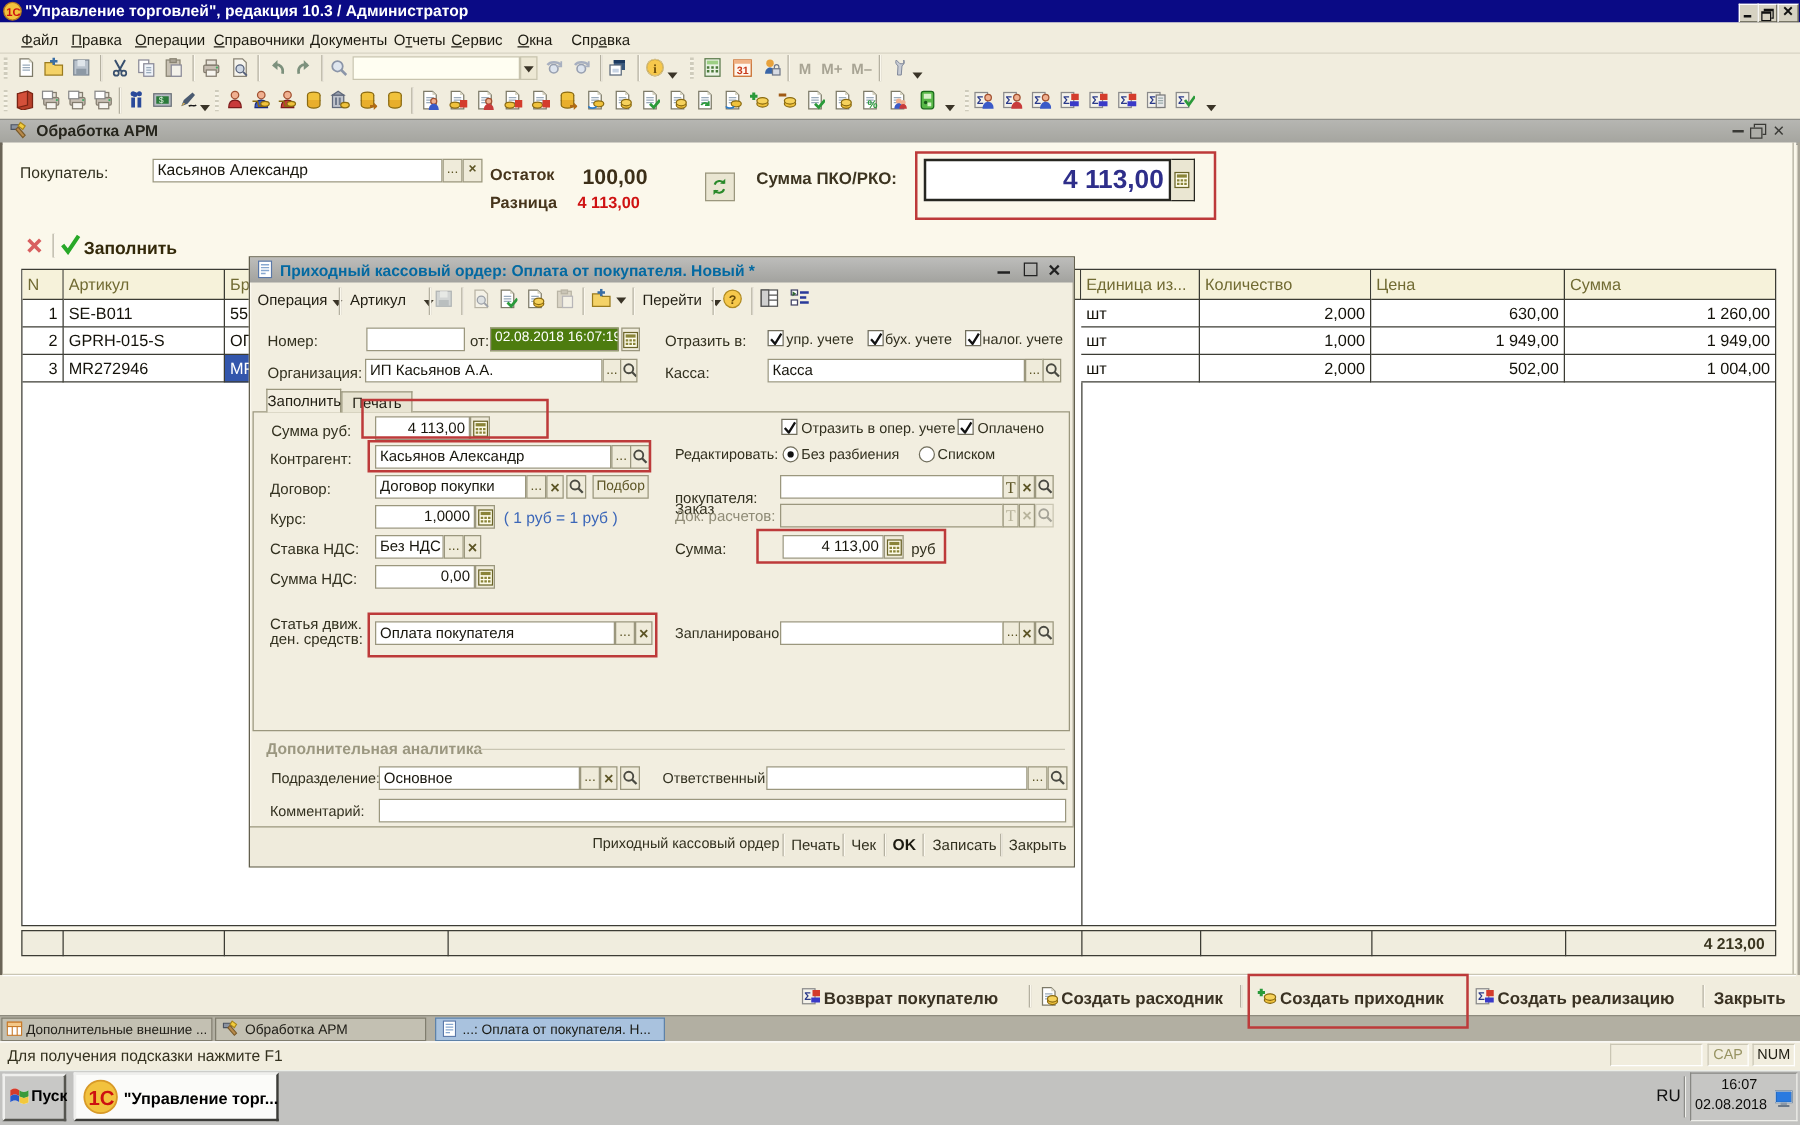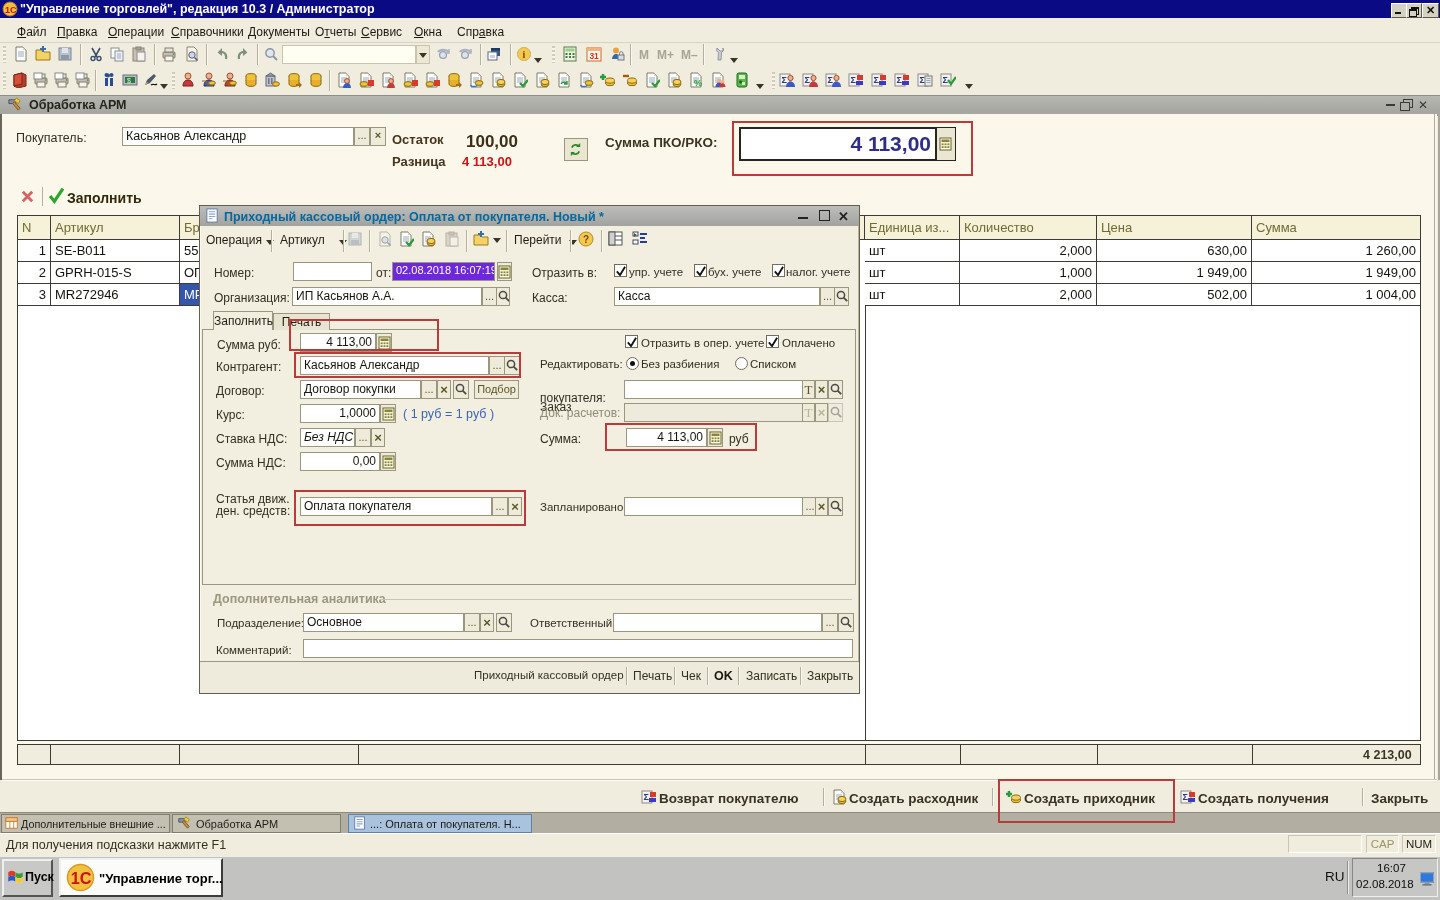--- a/index.html
+++ b/index.html
@@ -685,21 +685,21 @@
     </svg>
 <svg class="ab" style="z-index:21;left:632px;top:231px" width="16" height="16" viewBox="0 0 16 16">
       <rect x="1" y="1" width="5" height="4" fill="#fff" stroke="#446"></rect>
       <rect x="1" y="9" width="5" height="4" fill="#fff" stroke="#446"></rect>
       <path d="M8 3h7M8 11h7M8 7h5" stroke="#2a3a9a" stroke-width="2"></path>
       <path d="M2 2l3 2-3 2z" fill="#363"></path>
     </svg>
 <div class="lbl" style="z-index:21;left:214px;top:266px;">Номер:</div>
 <div class="inp" style="z-index:21;left:293px;top:262px;width:79px;height:19px;"></div>
 <div class="lbl" style="z-index:21;left:376px;top:266px;">от:</div>
-<div class="inp" style="z-index:21;left:392px;top:262px;width:103px;font-size:11px!important;height:19px;background:#6d28d9;color:#fff;font-size:12.5px">02.08.2018 16:07:19</div>
+<div class="inp" style="z-index:21;left:392px;top:262px;width:103px;font-size:11px!important;height:19px;background:#4d7c0f;color:#fff;font-size:12.5px">02.08.2018 16:07:19</div>
 <div class="btn3" style="z-index:21;left:497px;top:262px;width:15px;height:19px"><svg width="13" height="14" viewBox="0 0 13 14" style="margin-top:2px">
         <use href="#calcbtn"></use>
       </svg></div>
 <div class="lbl" style="z-index:21;left:532px;top:266px;">Отразить в:</div>
 <div class="cb" style="z-index:21;left:614px;top:264px">
       <svg width="11" height="11" viewBox="0 0 12 12" style="position:absolute;left:0;top:0">
         <use href="#chk"></use>
       </svg>
     </div>
 <div class="lbl" style="z-index:21;left:629px;top:266px;font-size:11.5px">упр. учете</div>
@@ -782,21 +782,21 @@
       </svg></div>
 <div class="lbl" style="z-index:21;left:403px;top:407px;color:#3b66b8;font-size:12.5px">( 1 руб = 1 руб )</div>
 <div class="lbl" style="z-index:21;left:540px;top:406px;color:#8f8b76">Док. расчетов:</div>
 <div class="inp" style="z-index:21;left:624px;top:403px;width:179px;height:19px;background:#EFEBDC"></div>
 <div class="btn3" style="z-index:21;left:802px;top:403px;width:13px;height:19px;line-height:17px;color:#b8b49c;font-family:'Liberation Serif',serif;font-size:13px">T</div>
 <div class="btn3" style="z-index:21;left:815px;top:403px;width:13px;height:19px;line-height:17px;color:#b8b49c;font-weight:bold;font-size:13px">×</div>
 <div class="btn3" style="z-index:21;left:828px;top:403px;width:15px;height:19px;opacity:.45"><svg width="14" height="14" viewBox="0 0 14 14" style="margin-top:1px">
         <use href="#magbtn"></use>
       </svg></div>
 <div class="lbl" style="z-index:21;left:216px;top:432px;">Ставка НДС:</div>
-<div class="inp" style="z-index:21;left:300px;top:428px;width:55px;height:19px;font-style:italic;">Без НДС</div>
+<div class="inp" style="z-index:21;left:300px;top:428px;width:55px;height:19px;">Без НДС</div>
 <div class="btn3" style="z-index:21;left:355px;top:428px;width:16px;height:19px;line-height:16px;">...</div>
 <div class="btn3" style="z-index:21;left:371px;top:428px;width:14px;height:19px;line-height:17px;font-weight:bold;font-size:13px">×</div>
 <div class="lbl" style="z-index:21;left:540px;top:432px;">Сумма:</div>
 <div class="inp" style="z-index:21;left:626px;top:428px;width:81px;height:19px;text-align:right">4 113,00</div>
 <div class="btn3" style="z-index:21;left:707px;top:428px;width:16px;height:19px"><svg width="13" height="14" viewBox="0 0 13 14" style="margin-top:2px">
         <use href="#calcbtn"></use>
       </svg></div>
 <div class="lbl" style="z-index:21;left:729px;top:432px;">руб</div>
 <div class="lbl" style="z-index:21;left:216px;top:456px;">Сумма НДС:</div>
 <div class="inp" style="z-index:21;left:300px;top:452px;width:80px;height:19px;text-align:right">0,00</div>
@@ -861,21 +861,21 @@
     </svg>
 <div class="lbl b" style="left:849px;top:791px;font-size:13.5px;color:#3a3223">Создать расходник</div>
 <div class="sepv" style="left:992px;top:788px;height:18px"></div>
 <svg class="ic" style="left:1006px;top:789px" viewBox="0 0 16 16">
       <use href="#pluscoin"></use>
     </svg>
 <div class="lbl b" style="left:1024px;top:791px;font-size:13.5px;color:#3a3223">Создать приходник</div>
 <svg class="ic" style="left:1180px;top:789px" viewBox="0 0 16 16">
       <use href="#sigflagR"></use>
     </svg>
-<div class="lbl b" style="left:1198px;top:791px;font-size:13.5px;color:#3a3223">Создать получения</div>
+<div class="lbl b" style="left:1198px;top:791px;font-size:13.5px;color:#3a3223">Создать реализацию</div>
 <div class="sepv" style="left:1362px;top:788px;height:18px"></div>
 <div class="lbl b" style="left:1371px;top:791px;font-size:13.5px;color:#3a3223">Закрыть</div>
 <div class="redbox" style="left:998px;top:779px;width:177px;height:44px"></div>
 
 <div class="ab" style="left:0;top:812px;width:1440px;height:21px;background:#b2afa2;border-top:1px solid #8e8b7e"></div>
 <div class="ab" style="left:1px;top:814px;width:169px;height:19px;background:#c3c0b2;border:1px solid #807d6e;box-sizing:border-box"></div>
 <svg class="ab" style="left:5px;top:816px" width="14" height="14" viewBox="0 0 16 16">
       <use href="#tblicon"></use>
     </svg>
 <div class="lbl" style="left:21px;top:818px;font-size:10.8px;color:#22201a">Дополнительные внешние ...</div>

